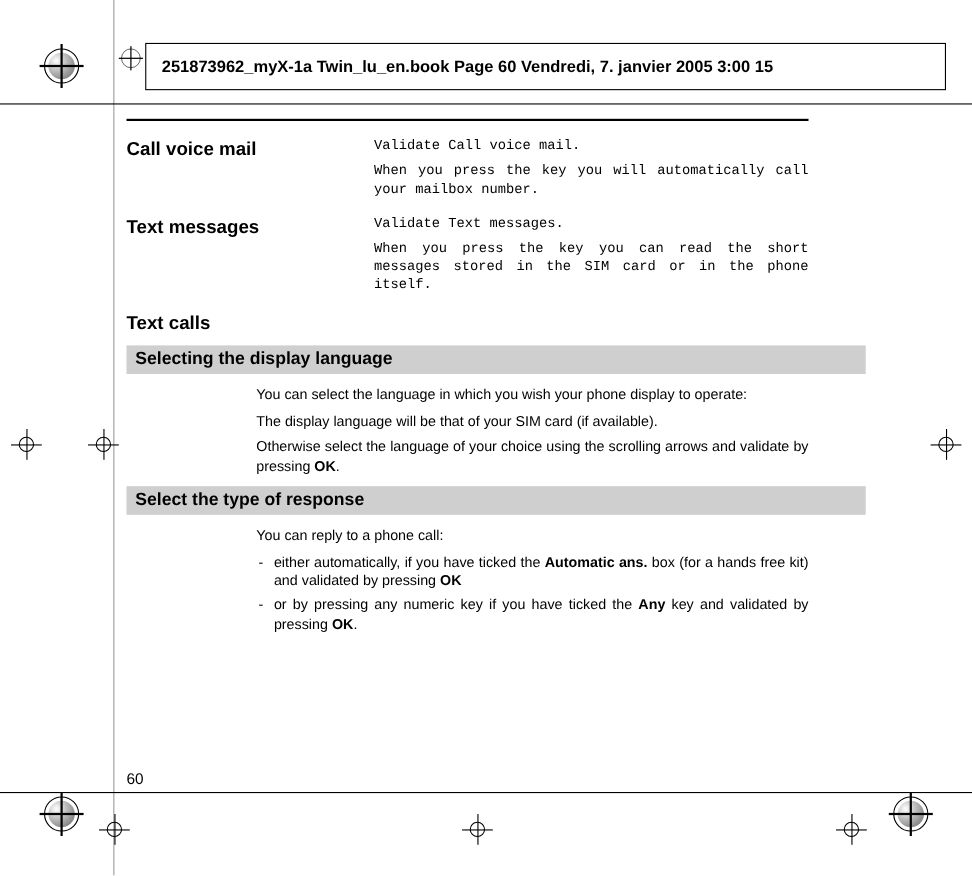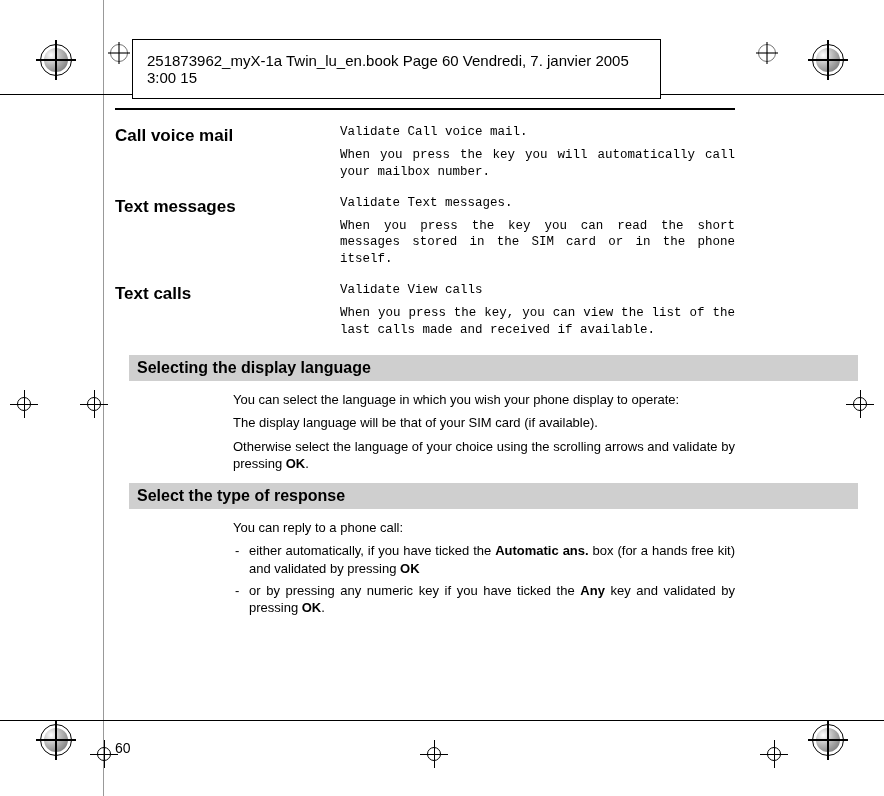--- a/index.html
+++ b/index.html
@@ -89,22 +89,22 @@
       font-size: 12.5px;
       line-height: 1.35;
     }
     .right-text p { margin-bottom: 6px; text-align: justify; font-family: Liberation Mono, monospace; }
 
     .section-bar {
       background: #cfcfcf;
       padding: 4px 8px;
       font-size: 16px;
       font-weight: bold;
-      margin: 10px 0 10px 14px;
-      width: 729px;
+      margin: 10px 0 10px 0;
+      width: 672px;
     }
 
     .indented-block {
       margin-left: 118px;
       font-size: 13px;
       line-height: 1.35;
     }
     .indented-block p { margin-bottom: 6px; text-align: justify; }
     .indented-block ul { list-style: none; padding-left: 0; }
     .indented-block li {
@@ -118,21 +118,21 @@
       position: absolute;
       left: 2px;
       top: 0;
     }
 
     .bold { font-weight: bold; }
 
     .page-number {
       position: absolute;
       left: 115px;
-      top: 740px;
+      top: 700px;
       font-size: 14px;
     }
 
     .footer-rule {
       position: absolute;
       left: 0;
       top: 720px;
       width: 884px;
       height: 1px;
       background: #000;
@@ -221,21 +221,21 @@
   <div class="reg-circle-outer"></div>
     <div class="reg-cross-h"></div>
     <div class="reg-cross-v"></div>
 </div>
 <div class="reg-mark" style="left:756px; top:42px; transform:scale(0.55); transform-origin: top left;">
   <div class="reg-circle-outer"></div>
     <div class="reg-cross-h"></div>
     <div class="reg-cross-v"></div>
 </div>
 
-<div class="header-box" style="left:132px; width:529px;">
+<div class="header-box" style="left:132px; width:728px;font-weight:bold;">
   <span>251873962_myX-1a Twin_lu_en.book  Page 60  Vendredi, 7. janvier 2005  3:00 15</span>
 </div>
 
 <div class="page-content">
 
   <div class="title-rule"></div>
 
   <div class="row">
     <div class="left-label">Call voice mail</div>
     <div class="right-text">
@@ -247,24 +247,20 @@
   <div class="row">
     <div class="left-label">Text  messages</div>
     <div class="right-text">
       <p>Validate Text messages.</p>
       <p>When you press the key you can read the short messages stored in the SIM card or in the phone itself.</p>
     </div>
   </div>
 
   <div class="row">
     <div class="left-label">Text calls</div>
-    <div class="right-text">
-      <p>Validate View calls</p>
-      <p>When you press the key, you can view the list of the last calls made and received if available.</p>
-    </div>
   </div>
 
   <div class="section-bar">Selecting the display language</div>
 
   <div class="indented-block">
     <p>You can select the language in which you wish your phone display to operate:</p>
     <p>The display language will be that of your SIM card (if available).</p>
     <p>
       <span>Otherwise select the language of your choice using the scrolling arrows and validate by pressing </span><span class="bold">OK</span><span>.</span>
     </p>

